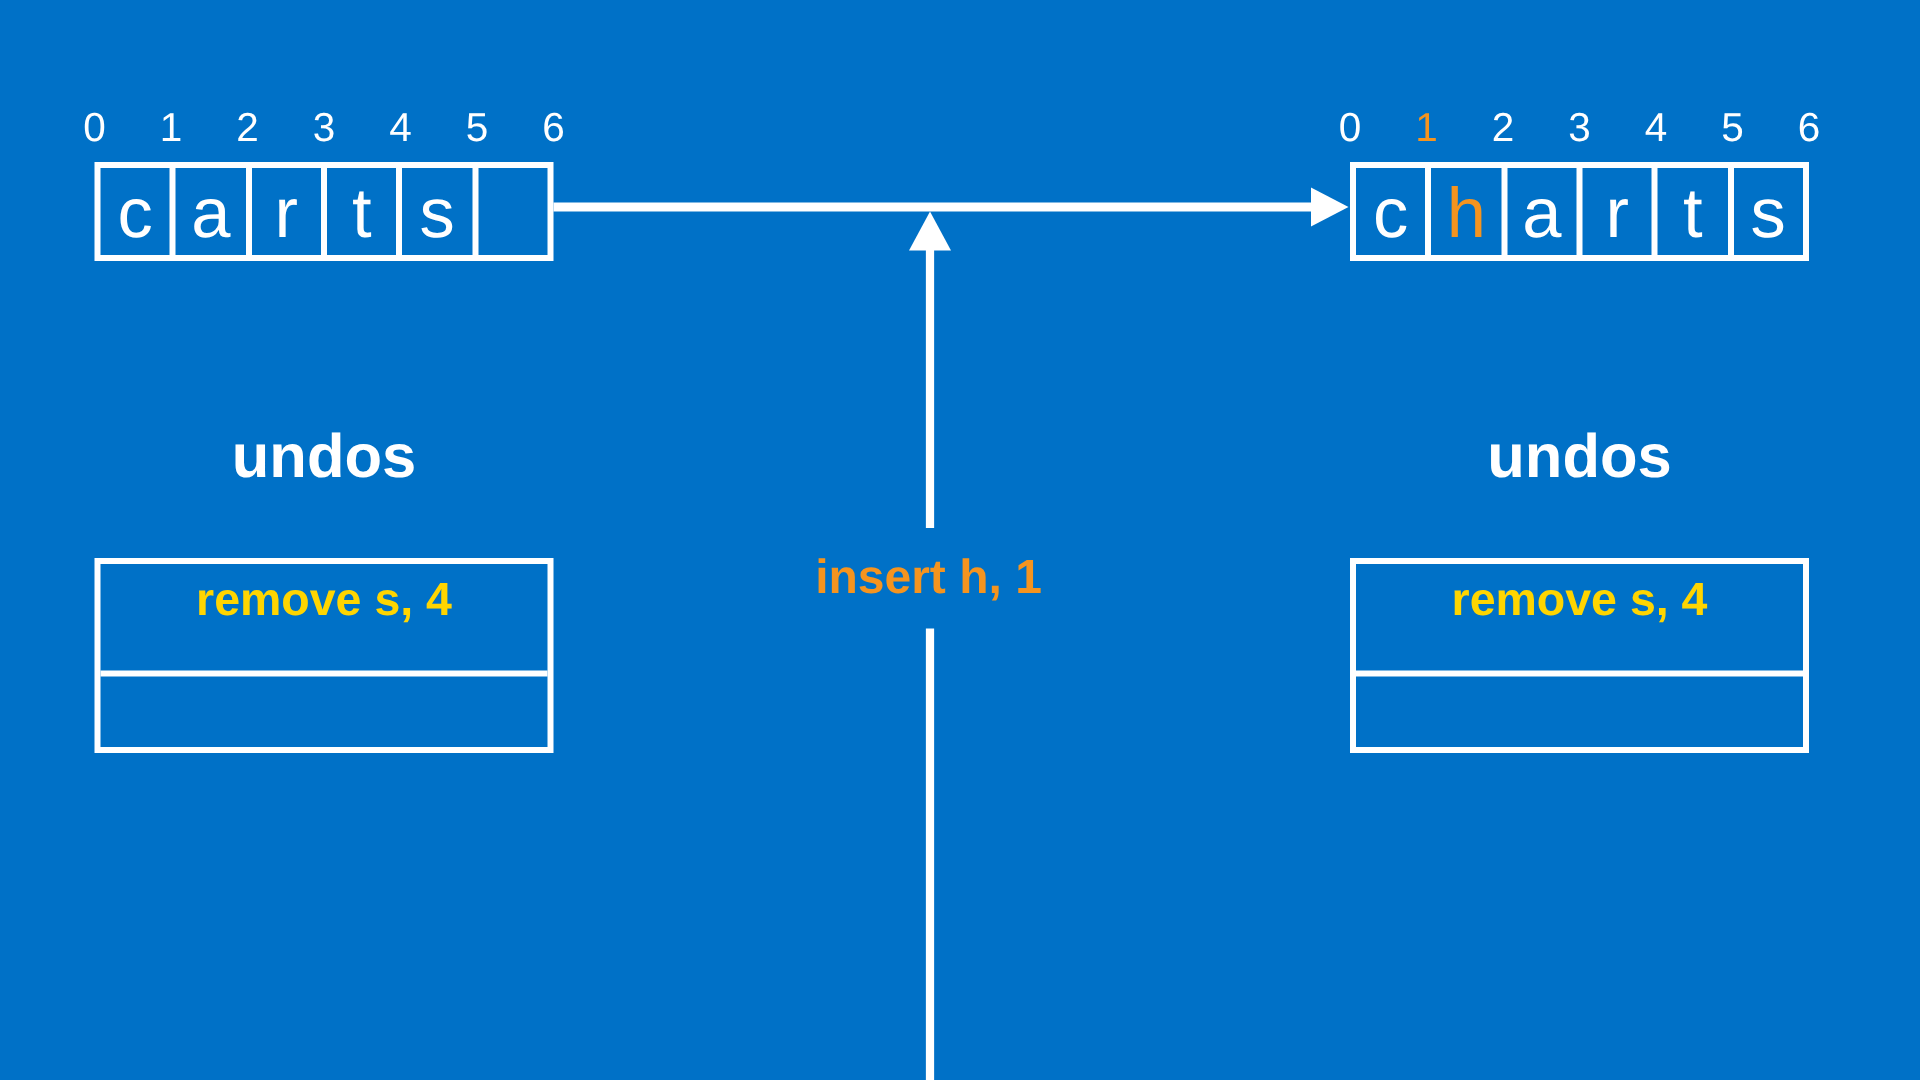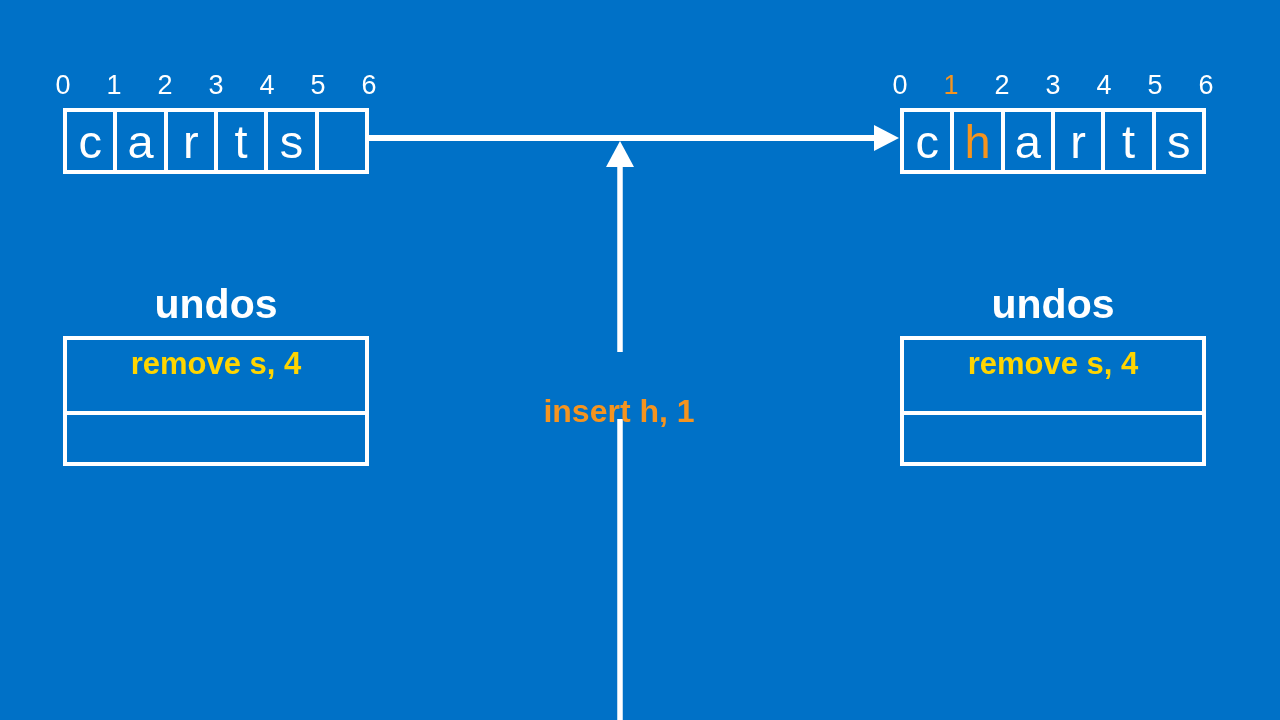--- a/index.html
+++ b/index.html
@@ -18,30 +18,30 @@
   .cells{position:absolute;left:0;top:38px;display:flex;width:306px;height:66px;
          border:4px solid var(--fg);box-sizing:border-box;}
   .cell{flex:1;display:flex;align-items:center;justify-content:center;
         font-size:47px;line-height:1;color:var(--fg);}
   .cell + .cell{border-left:4px solid var(--fg);}
   .hl{color:var(--orange);}
 
   
   .undos-label{position:absolute;top:281px;width:306px;text-align:center;
                font-size:41px;font-weight:bold;color:var(--fg);}
-  .stack{position:absolute;top:336px;width:306px;height:130px;
+  .stack{position:absolute;top:372px;width:306px;height:130px;
          border:4px solid var(--fg);box-sizing:border-box;
          display:flex;flex-direction:column;gap:24px;}
   .stack-row{flex:1;display:flex;align-items:center;justify-content:center;
              font-size:31px;font-weight:bold;color:var(--yellow);}
   .stack-row + .stack-row{border-top:4px solid var(--fg);}
 
   
   .op{position:absolute;left:469px;top:366px;width:300px;text-align:center;
-      font-size:32px;font-weight:bold;color:var(--orange);margin-top:27px;}
+      font-size:32px;font-weight:bold;color:var(--orange);}
 
   .pos-left{left:63px;}
   .pos-right{left:900px;}
 </style>
 </head>
 <body>
 
 <div class="canvas">
 
   <svg class="arrows" viewBox="0 0 1280 720">

